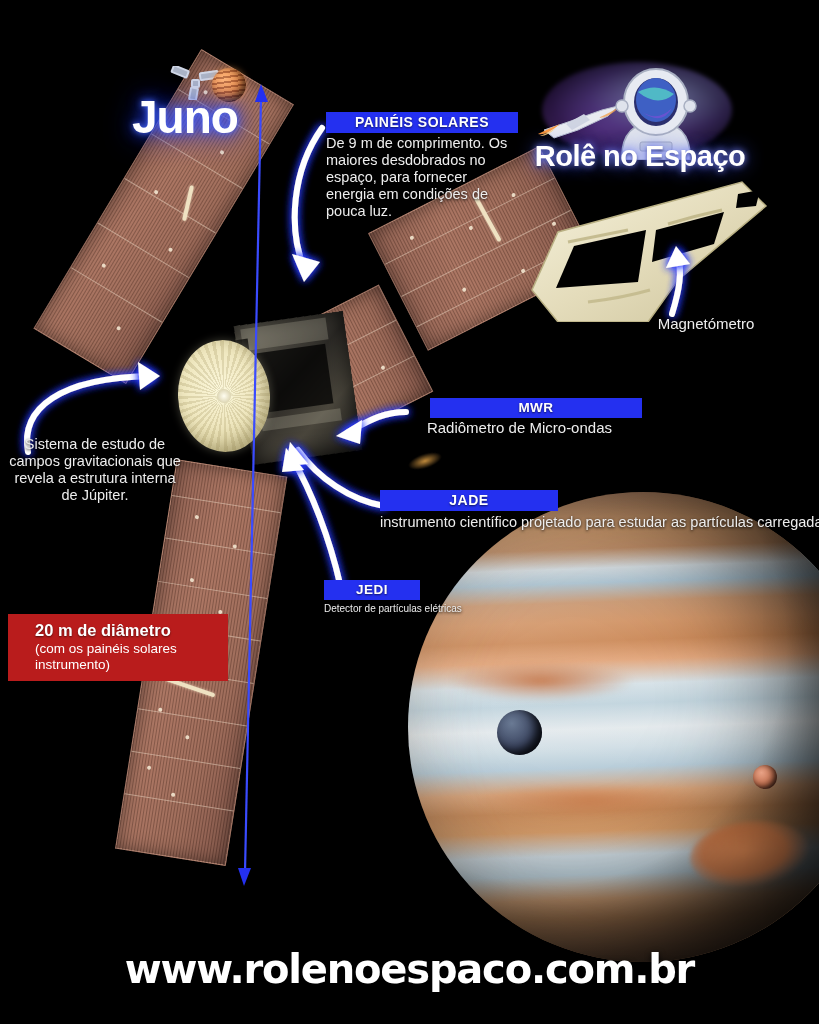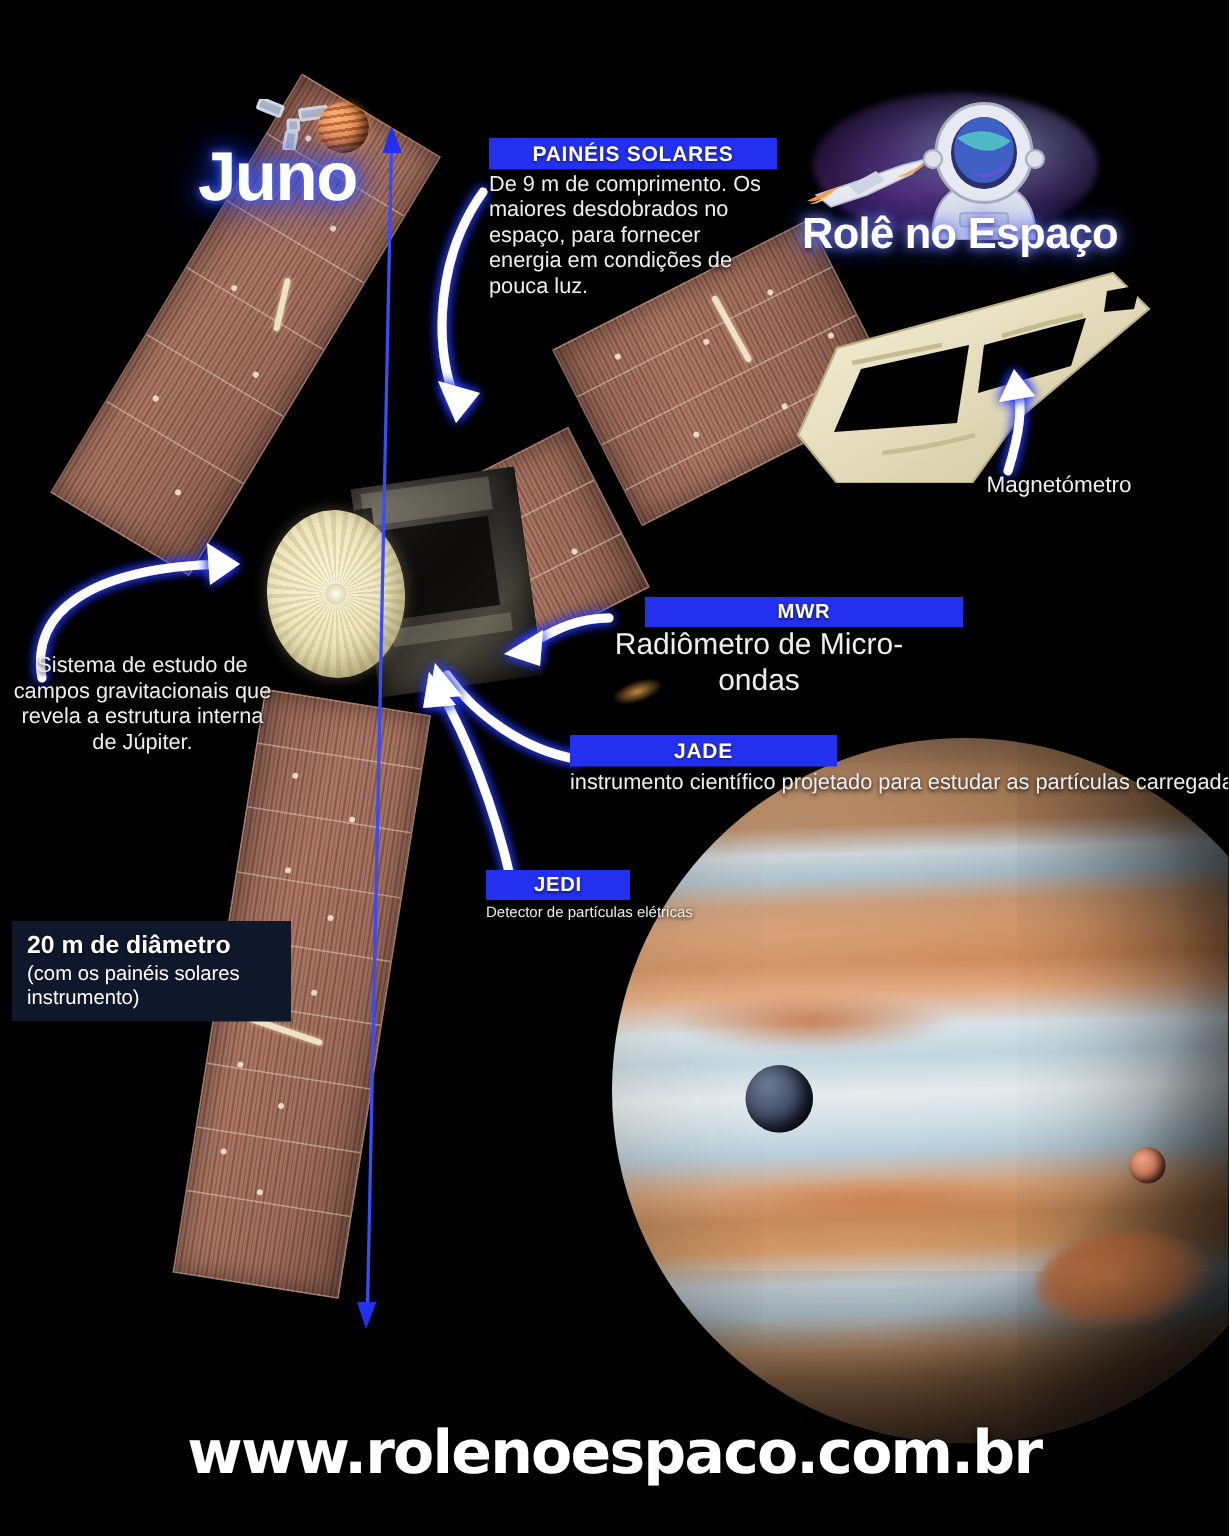--- a/index.html
+++ b/index.html
@@ -127,46 +127,46 @@
     padding:2px 10px 3px;
     text-shadow:0 1px 2px rgba(0,0,0,.6);
   }
   .callout{position:absolute;}
   .callout .body{
     color:#ededed;
     line-height:1.18;
     text-shadow:0 1px 3px rgba(0,0,0,.95);
   }
 
-  #callout-solar{left:326px;top:92px;width:192px;}
+  #callout-solar{left:326px;top:112px;width:192px;}
   #callout-solar .tag{width:172px;font-size:14px;}
   #callout-solar .body{font-size:14.5px;margin-top:2px;}
 
   #callout-mag{left:625px;top:314px;width:162px;text-align:center;}
   #callout-mag .tag{width:142px;font-size:14px;}
   #callout-mag .body{font-size:15px;margin-top:1px;}
 
   #callout-mwr{left:400px;top:398px;width:212px;text-align:center;}
   #callout-mwr .tag{width:192px;font-size:13.5px;margin-left:30px;}
-  #callout-mwr .body{font-size:20px;margin-top:1px;}
+  #callout-mwr .body{font-size:15px;margin-top:1px;text-align:right;}
 
   #callout-jade{left:380px;top:490px;width:178px;}
   #callout-jade .tag{width:158px;font-size:14px;display:block;}
   #callout-jade .body{font-size:14.5px;margin-top:3px;white-space:nowrap;}
 
   #callout-jedi{left:324px;top:580px;width:140px;}
   #callout-jedi .tag{width:76px;font-size:13.5px;display:block;}
   #callout-jedi .body{font-size:10px;margin-top:3px;}
 
   #callout-gravity{left:6px;top:436px;width:178px;text-align:center;}
   #callout-gravity .body{font-size:14.5px;text-align:center;}
 
   #box-diameter{
     position:absolute;left:8px;top:614px;width:166px;
-    background:#0f172a;color:#fff;padding:7px 10px 9px;
+    background:#b91c1c;color:#fff;padding:7px 27px 9px;
   }
   #box-diameter .d-title{font-size:16.5px;font-weight:bold;text-shadow:0 1px 2px rgba(0,0,0,.55);}
   #box-diameter .d-sub{font-size:13.5px;line-height:1.16;margin-top:1px;}
 
   
   #juno-logo{position:absolute;left:132px;top:66px;width:120px;height:74px;}
   #juno-word{
     position:absolute;left:0;bottom:-4px;
     font-size:46px;font-weight:bold;color:#fff;letter-spacing:-1px;
     text-shadow:0 0 6px #4a6cff,0 0 16px #2a45ff,0 0 30px #1830e0;

